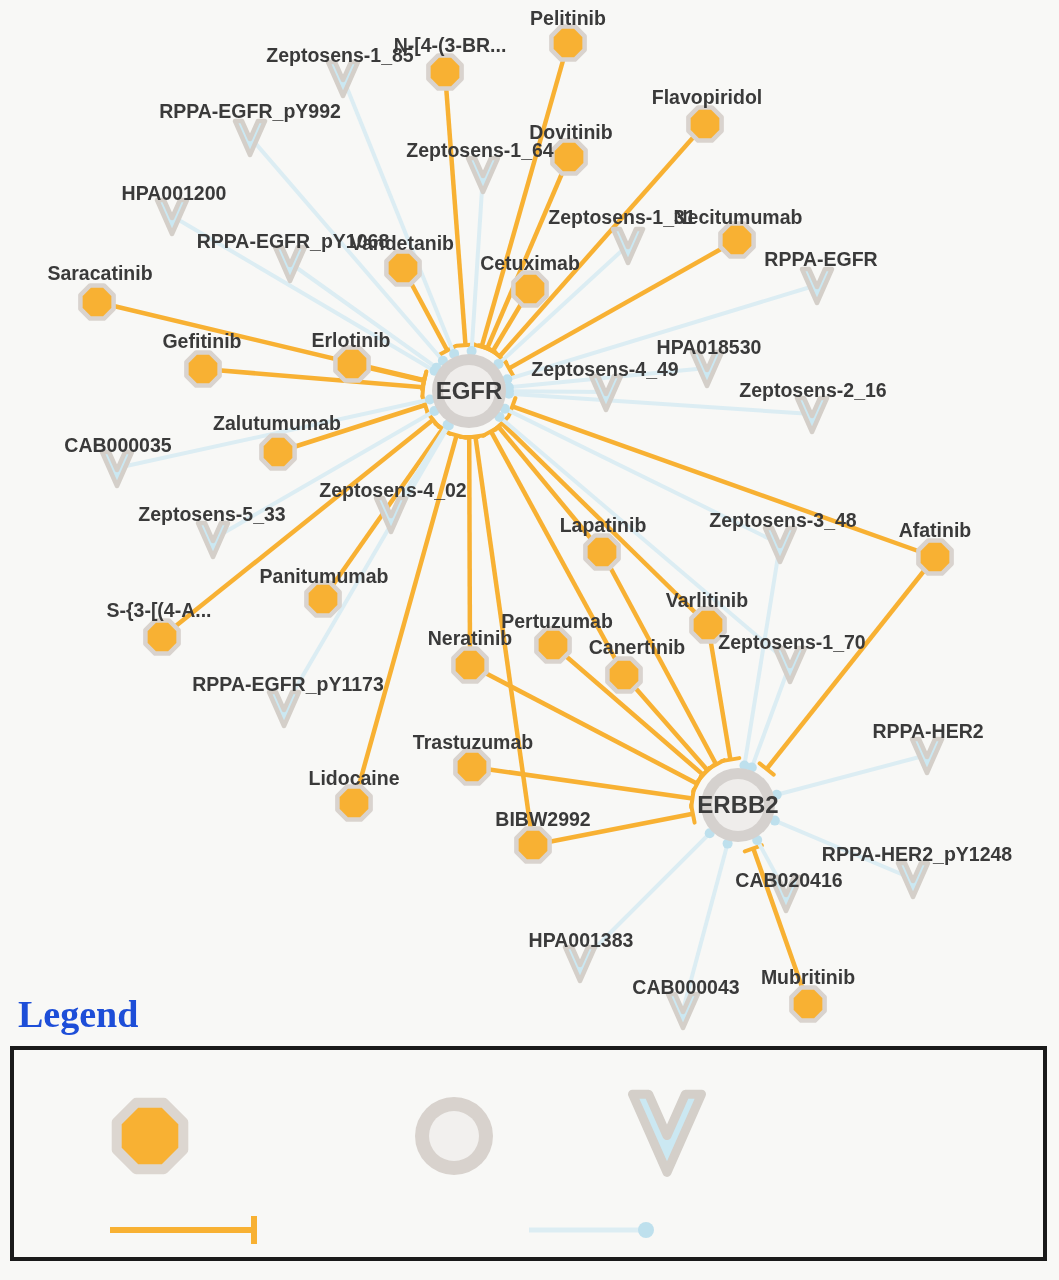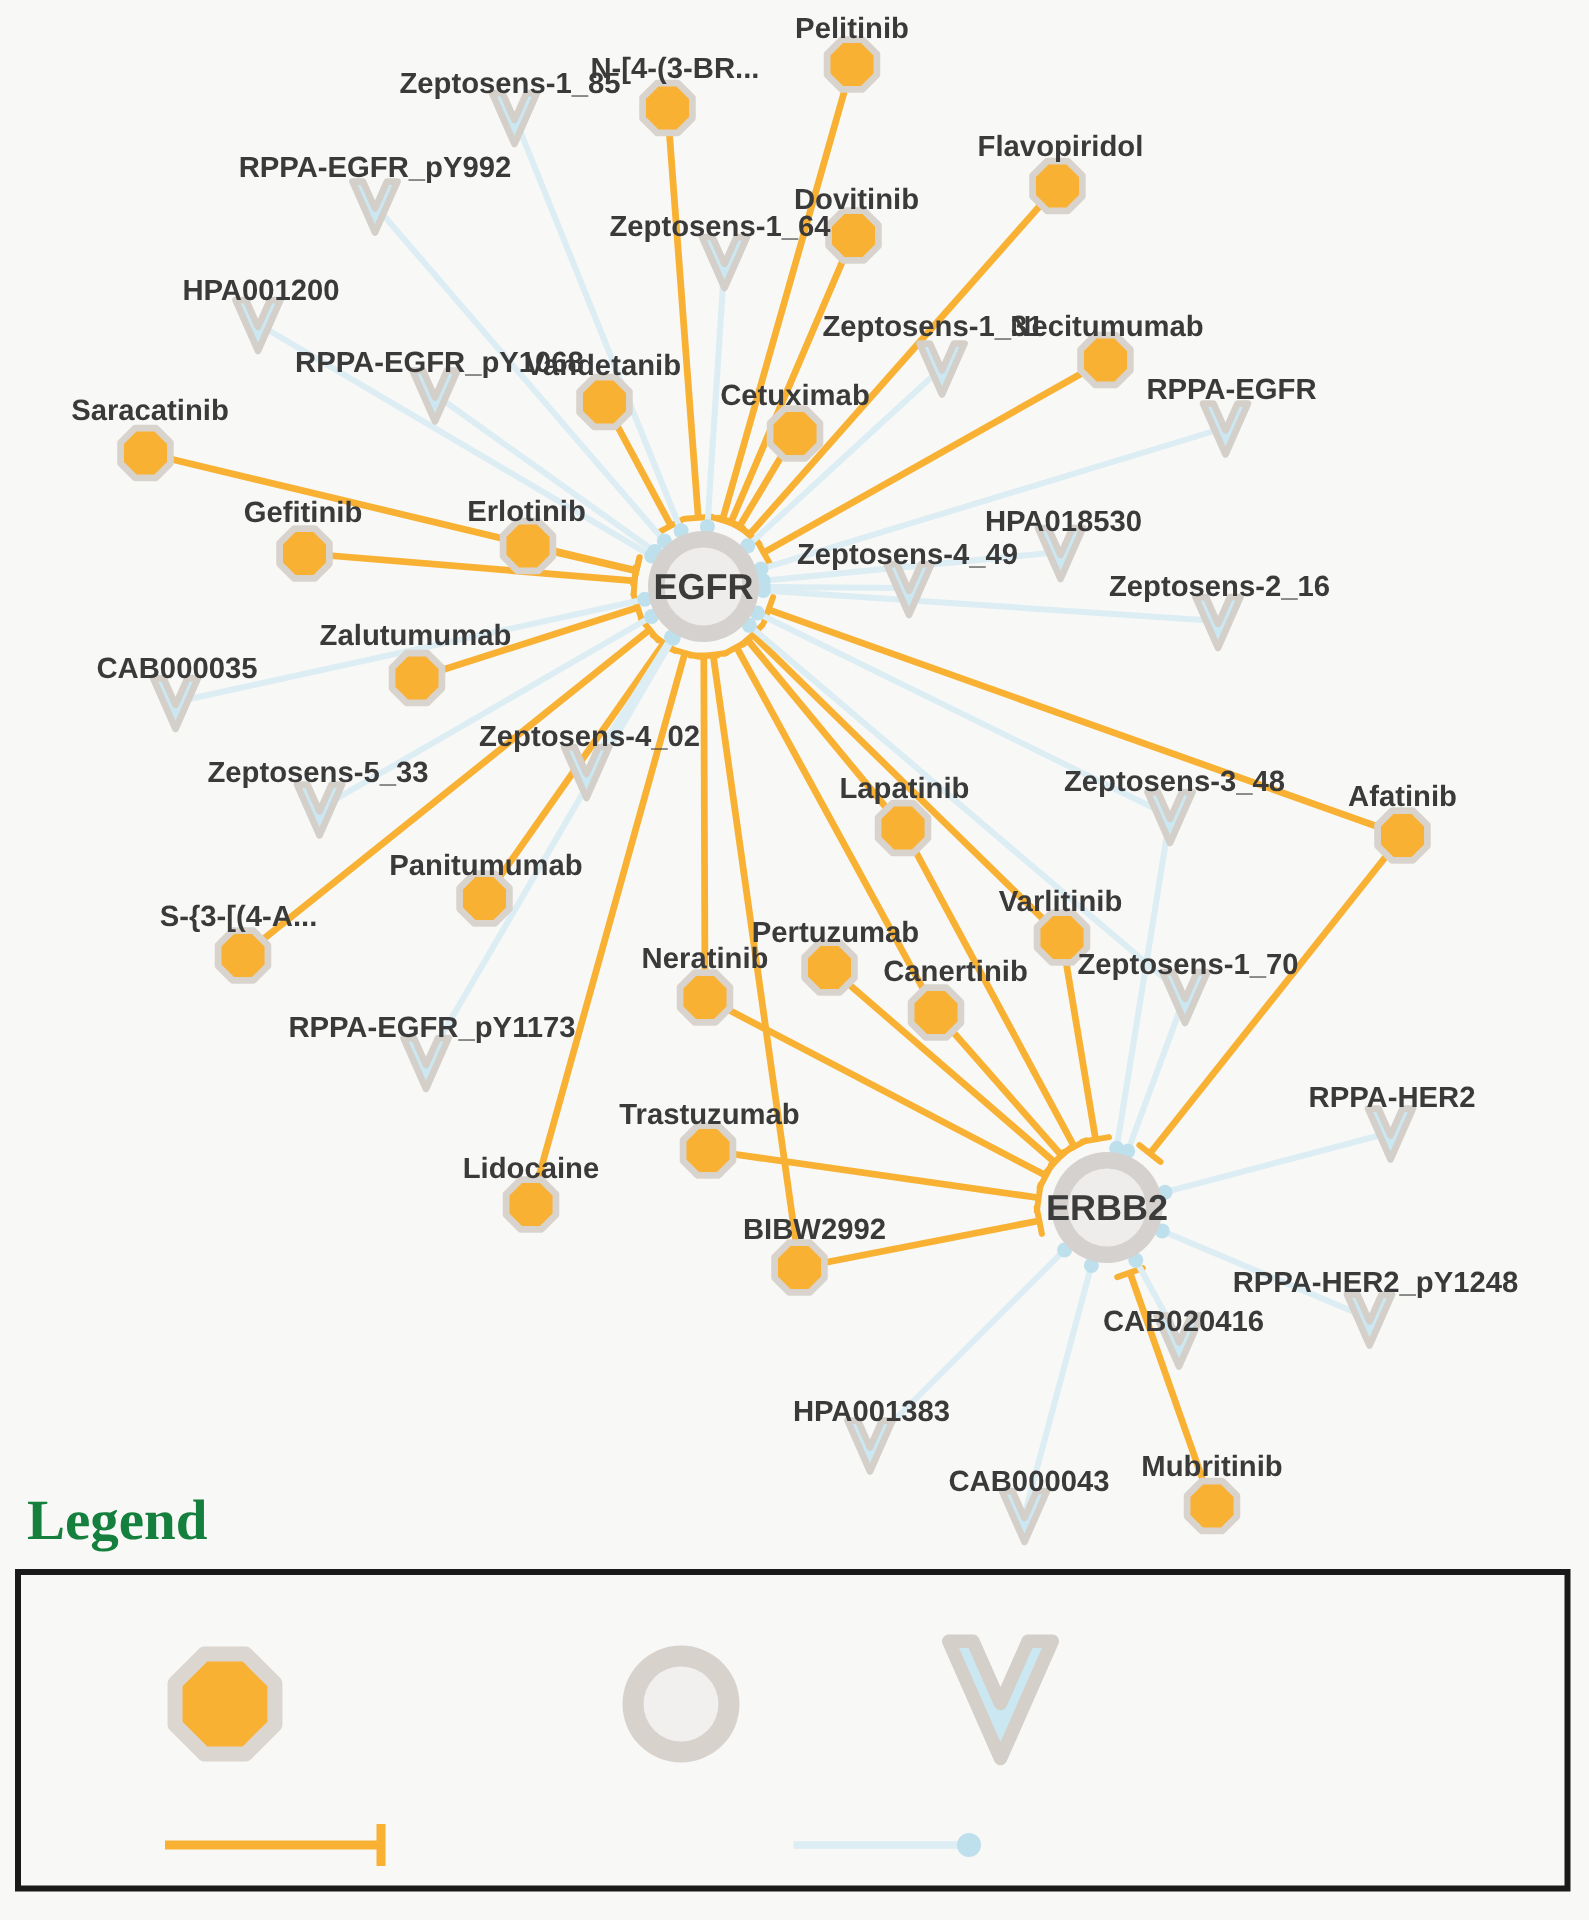--- a/index.html
+++ b/index.html
@@ -2,21 +2,21 @@
 <html><head>
 <meta charset="utf-8">
 <style>
   html,body{margin:0;padding:0;background:#f8f8f6;}
   #stage{position:relative;width:1059px;height:1280px;background:#f8f8f6;overflow:hidden;
          font-family:"Liberation Sans",sans-serif;}
   #net{position:absolute;left:0;top:0;}
   .nlabel{font-family:"Liberation Sans",sans-serif;font-weight:700;font-size:19.5px;fill:#3a3a3a;}
   .glabel{font-family:"Liberation Sans",sans-serif;font-weight:700;font-size:24px;fill:#3b3b3b;}
   .legend-title{position:absolute;left:18px;top:992px;font-family:"Liberation Serif",serif;
-                font-weight:700;font-size:38px;color:#15803d;}
+                font-weight:700;font-size:38px;color:#1d4ed8;}
   .legend-box{position:absolute;left:10px;top:1046px;width:1029px;height:207px;
               border:4px solid #1a1a1a;background:#f8f8f6;}
   .lg{position:absolute;}
 </style>
 </head>
 <body>
 
 <div id="stage">
 
   <svg id="net" width="1059" height="1280" viewBox="0 0 1059 1280">

